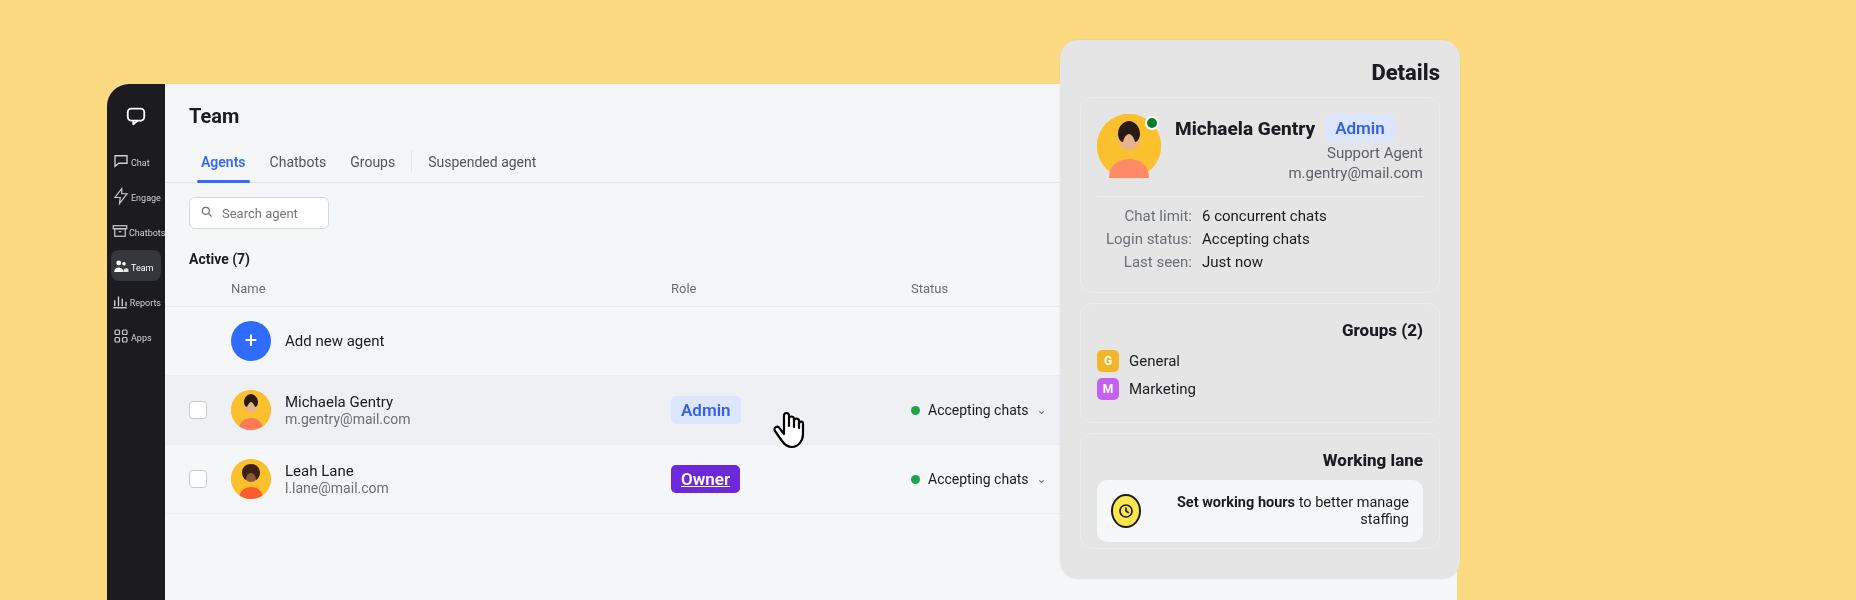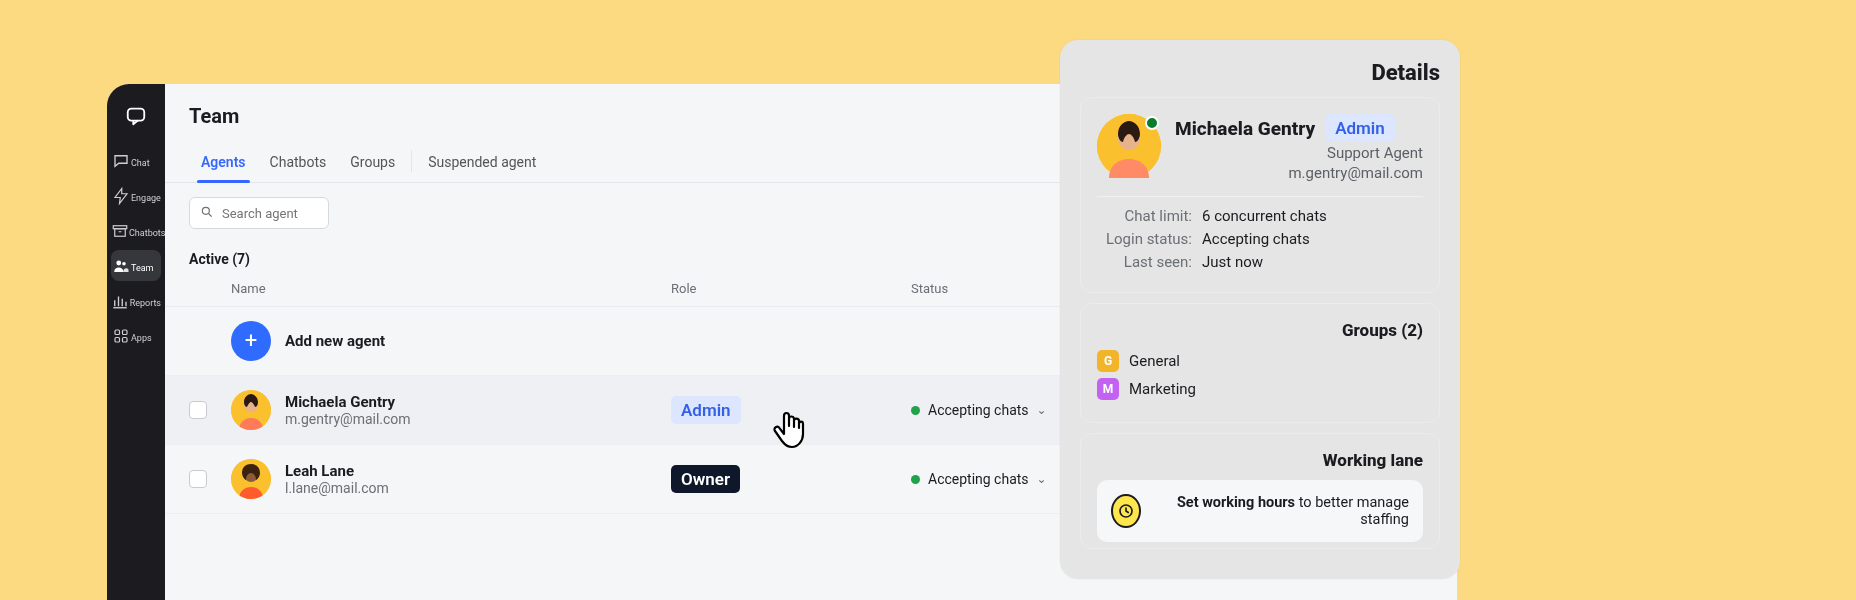--- a/index.html
+++ b/index.html
@@ -42,25 +42,25 @@
 
 .row { display:flex; align-items:center; padding: 14px 24px; border-bottom:1px solid #eceef1; }
 .row.add { cursor:pointer; }
 .row.selected { background:#eef0f3; }
 .checkbox { width:18px; height:18px; border:1.5px solid #c7cad1; border-radius:4px; background:#fff;}
 .avatar { width:40px; height:40px; border-radius:50%; background:#fbc02d; display:flex; align-items:center; justify-content:center; overflow:hidden; margin-right:14px;}
 .avatar svg { width:40px; height:40px; }
 .add-avatar { width:40px; height:40px; border-radius:50%; background:#2f6bff; display:flex; align-items:center; justify-content:center; margin-right:14px;}
 .add-avatar .plus { color:#fff; font-size:22px; }
 .name-block { display:flex; flex-direction:column; }
-.name { font-size:15px; font-weight:700; color:#1b1b20; }
+.name { font-size:15px; font-weight:400; color:#1b1b20; }
 .email { font-size:14px; color:#6b6f76; }
 .badge { display:inline-block; padding:4px 10px; border-radius:5px; font-size:17px; font-weight:600;}
 .badge.admin { background:#dce6ff; color:#3461e6; }
-.badge.owner { background:#0f172a; color:#fff; }
+.badge.owner { background:#6d28d9; color:#fff;text-decoration:underline; }
 .status { display:flex; align-items:center; gap:8px; font-size:14px; color:#1b1b20;}
 .dot { width:9px; height:9px; border-radius:50%; background:#1fa24a; }
 .chev { color:#6b6f76; font-size:12px;}
 
 
 .cursor-hand { position:absolute; left:770px; top:410px; width:40px; height:42px; }
 
 
 .details-panel { position:absolute; left:1060px; top:40px; width:400px; background:#e5e5e5; border-radius:18px; padding: 20px; box-shadow: 0 0 0 1px rgba(0,0,0,0.02); text-align: right; }
 .details-title { font-size:22px; font-weight:800; margin-bottom:12px; color:#1b1b20;}

